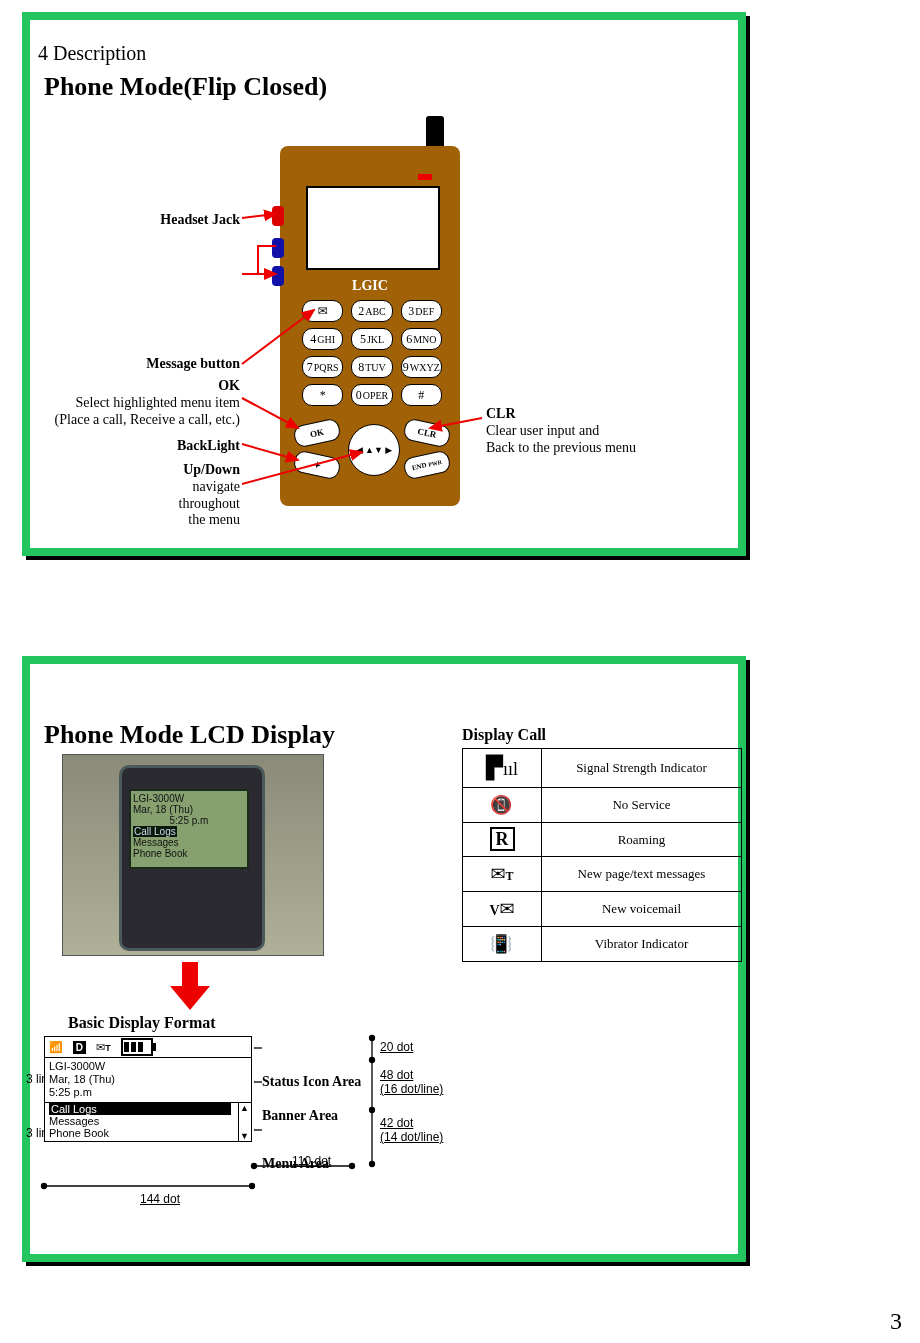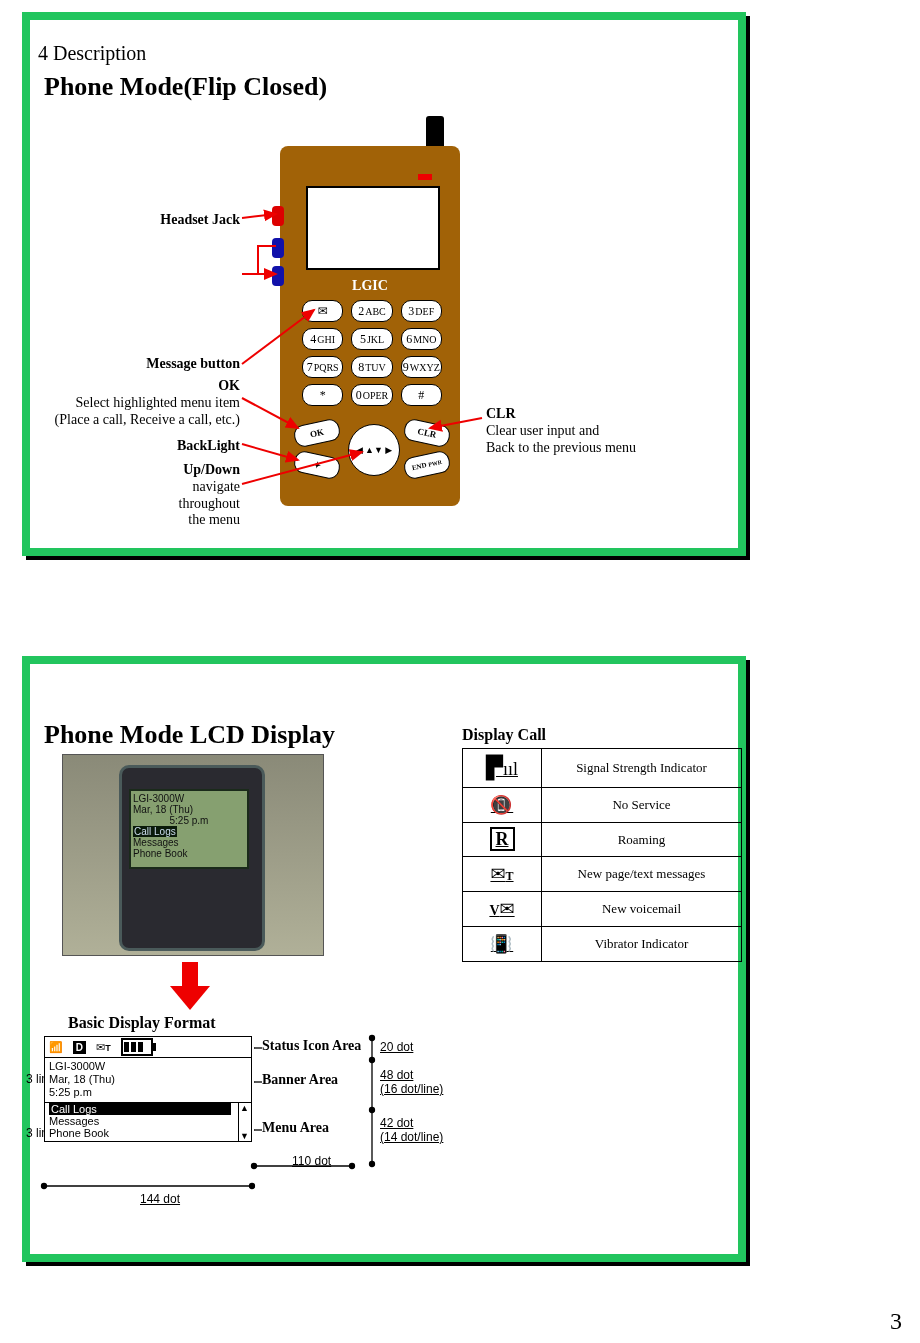--- a/index.html
+++ b/index.html
@@ -56,28 +56,28 @@
   .bdf .bar { border:1px solid #000; background:#fff; font-family:Verdana,sans-serif; font-size:11px; }
   .bdf .iconbar { height:20px; display:flex; align-items:center; gap:10px; padding:0 4px; }
   .bdf .banner { padding:2px 4px; line-height:1.2; border-top:none; }
   .bdf .menu { padding:0 4px 2px; border-top:none; position:relative;}
   .bdf .menu .sel { background:#000; color:#fff; padding:0 2px; display:inline-block; width:90%; }
   .bdf .menu .scroll { position:absolute; right:0; top:0; bottom:0; width:12px; border-left:1px solid #000; background:#fff; }
   .bdf .menu .scroll::before { content:"▲"; position:absolute; top:0; left:1px; font-size:9px;}
   .bdf .menu .scroll::after { content:"▼"; position:absolute; bottom:0; left:1px; font-size:9px;}
 
   .meas { position:absolute; font-family:Verdana,sans-serif; font-size:12px; text-decoration:underline; }
-  .meas-lbl { position:absolute; font-size:14px; font-weight:bold; }
+  .meas-lbl { position:absolute; font-size:14px; font-weight:bold;margin-top:36px; }
   .left-note { position:absolute; font-family:Verdana,sans-serif; font-size:12px; left:-4px; }
 
   .di-title { position:absolute; left:432px; top:62px; font-weight:bold; font-size:16px; }
   table.icons { position:absolute; left:432px; top:84px; border-collapse:collapse; width:280px; font-size:13px; }
   table.icons th, table.icons td { border:1px solid #000; padding:6px 4px; text-align:center; }
   table.icons th { background:#ccc; font-weight:bold; }
-  table.icons td.ic { width:70px; font-size:18px;text-decoration:underline; } 
+  table.icons td.ic { width:70px; font-size:18px; } 
   .batt { display:inline-block; border:2px solid #000; width:28px; height:14px; position:relative;}
   .batt::after { content:""; position:absolute; right:-5px; top:3px; width:4px; height:8px; background:#000;}
   .batt .seg { display:inline-block; width:5px; height:10px; background:#000; margin:2px 1px 0 1px;}
 
 </style>
 </head>
 <body>
 
 <div class="page">
 

